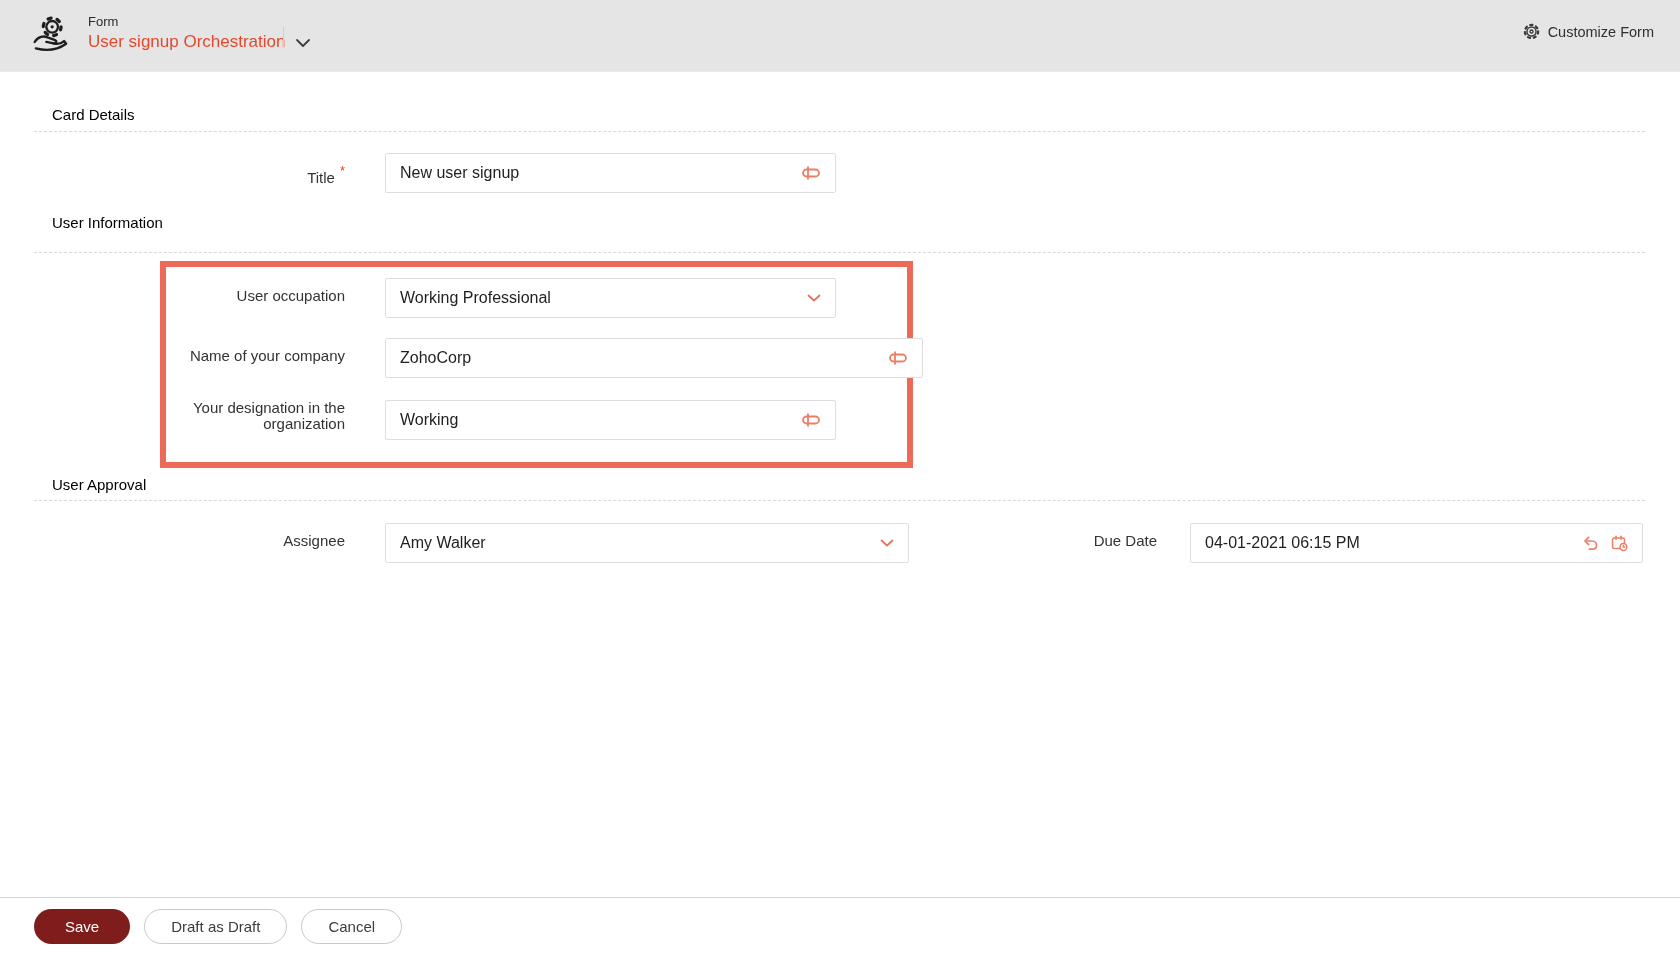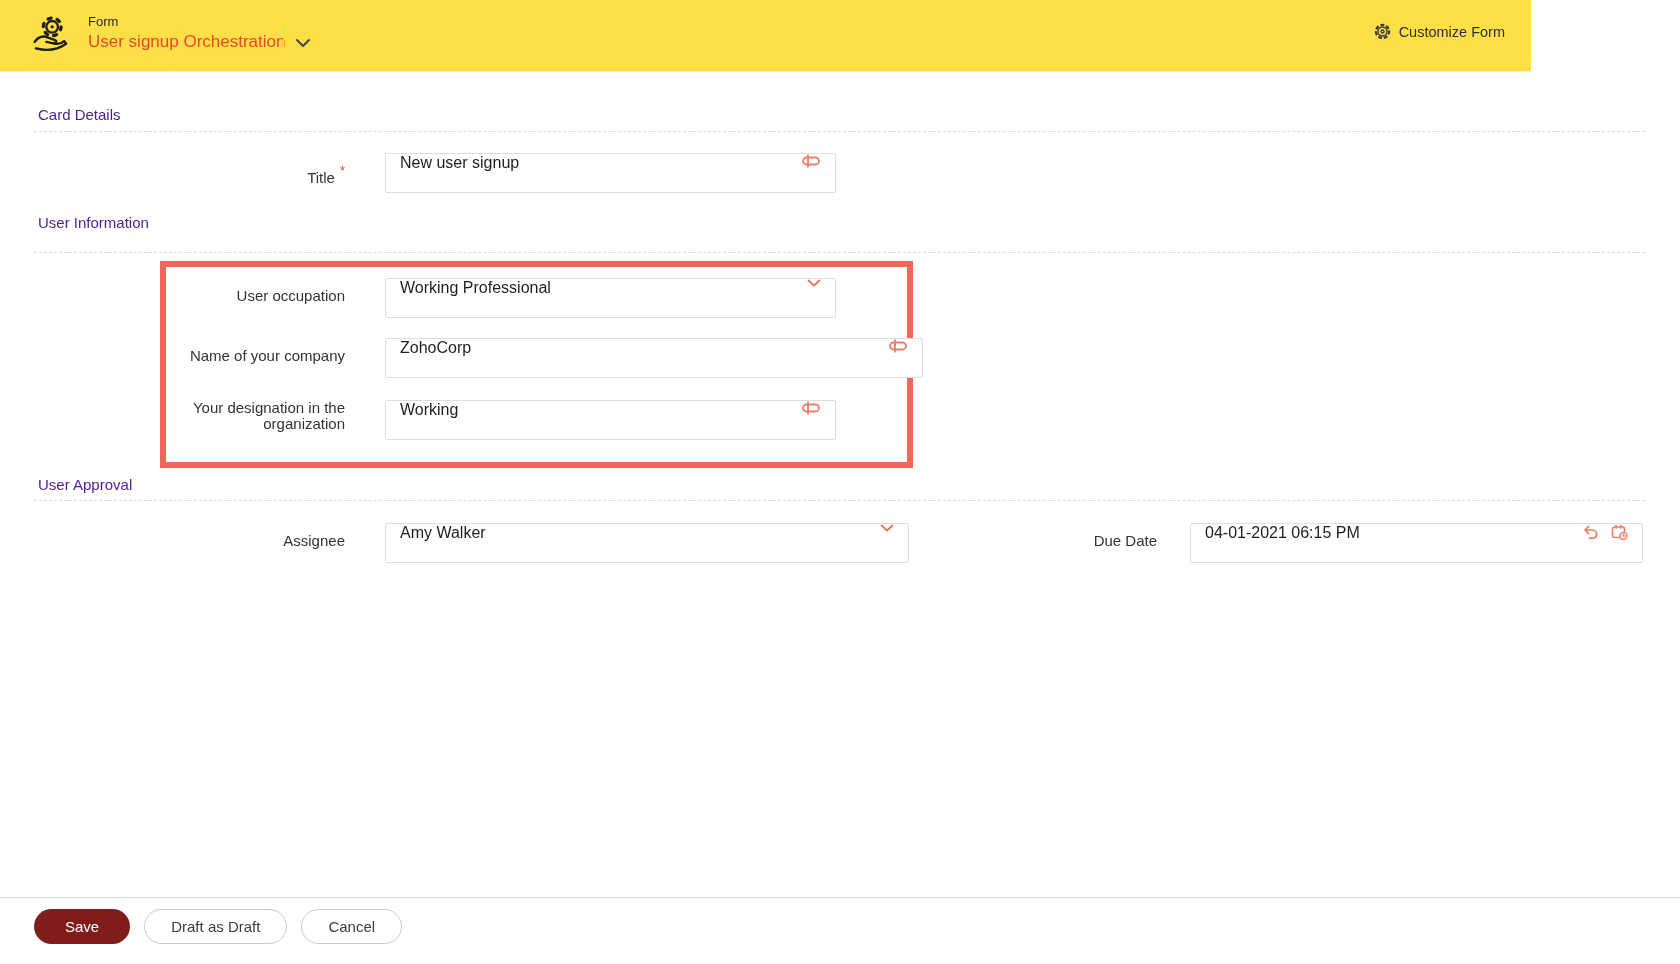--- a/index.html
+++ b/index.html
@@ -1,42 +1,42 @@
 <!DOCTYPE html>
 <html><head>
 <meta charset="utf-8">
 <style>
   * { margin:0; padding:0; box-sizing:border-box; }
   html,body { width:1680px; height:964px; background:#fff; overflow:hidden;
               font-family:"Liberation Sans", sans-serif; }
   .stage { position:relative; width:1680px; height:964px; background:#fff; }
 
   
-  .header { position:absolute; left:0; top:0; width:1531px; height:72px;
-            background:#fde047; border-bottom:1px solid #ebebeb; }
+  .header { position:absolute; left:0; top:0; width:1680px; height:72px;
+            background:#e5e5e5; border-bottom:1px solid #ebebeb; }
   .logo { position:absolute; left:30px; top:14px; width:42px; height:42px; }
   .hdr-text { position:absolute; left:88px; top:13px; }
   .hdr-app { font-size:13px; color:#2b2b2b; line-height:17px; }
   .hdr-title { font-size:17px; color:#e4492e; line-height:23px; }
   .hdr-divider { position:absolute; left:283px; top:27px; width:1px; height:21px; background:#cfcfcf; }
   .hdr-chevron { position:absolute; left:295px; top:34px; width:16px; height:10px; cursor:pointer; }
   .customize { position:absolute; right:26px; top:23px; display:flex; align-items:center; gap:8px;
                font-size:14.5px; color:#2f2f2f; cursor:pointer; }
   .customize svg { display:block; }
 
   
-  .section-heading { position:absolute; left:38px; font-size:15px; color:#4c1d95; }
+  .section-heading { position:absolute; left:52px; font-size:15px; color:#000000; }
   .dotted { position:absolute; left:34px; width:1611px; border-top:1px dashed #d8d8d8; }
 
   
   .flabel { position:absolute; width:180px; text-align:right; font-size:15px; color:#333;
             line-height:16px; }
   .req { color:#e4452e; font-size:13px; vertical-align:8px; margin-left:5px; }
   .fbox { position:absolute; height:40px; background:#fff; border:1px solid #dedede;
-          border-radius:2px; display:flex; align-items:flex-start; padding:0 14px;
+          border-radius:2px; display:flex; align-items:center; padding:0 14px;
           font-size:16px; color:#1f1f1f; cursor:text; }
   .fbox .val { flex:1 1 auto; white-space:nowrap; overflow:hidden; }
   .fbox .ficon { flex:0 0 auto; display:flex; align-items:center; margin-left:10px; cursor:pointer; }
   .fbox.select { cursor:pointer; }
 
   
   .hlbox { position:absolute; left:160px; top:261px; width:753px; height:207px;
            border:6px solid #ec6a57; background:transparent; }
 
   

